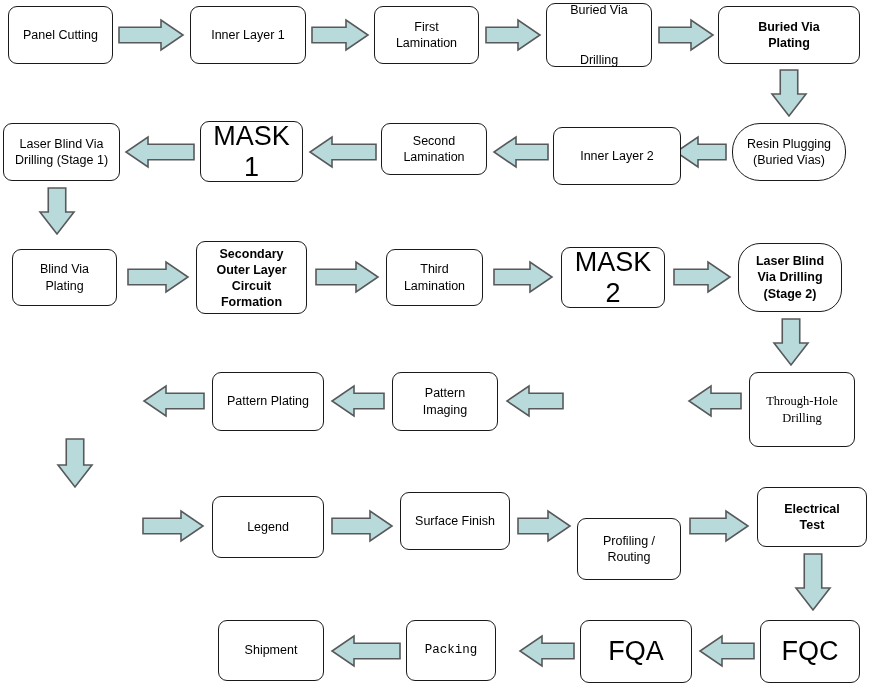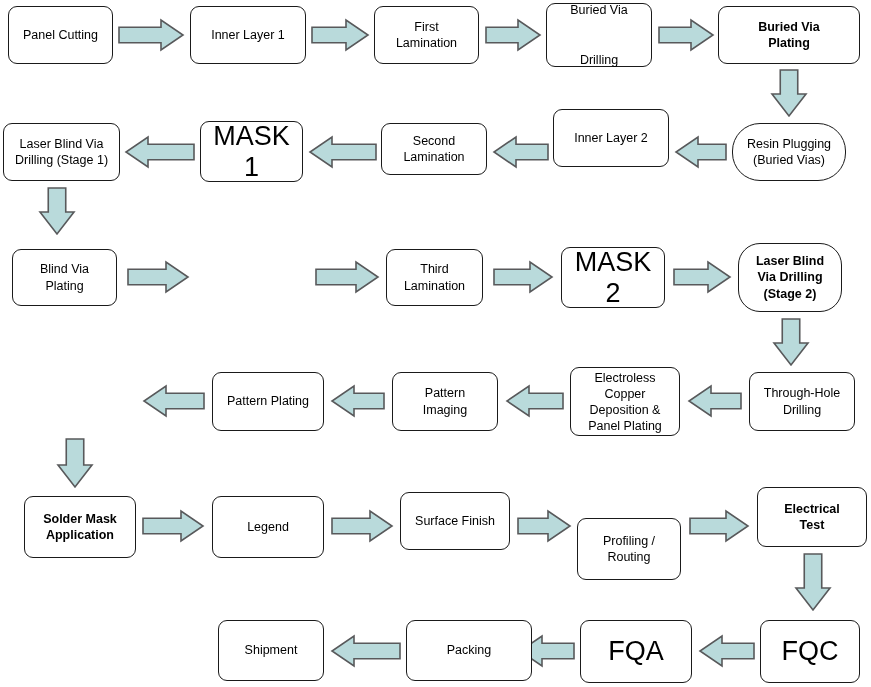--- a/index.html
+++ b/index.html
@@ -201,50 +201,48 @@
     <div class="node" style="left: 190px; top: 6px; width: 116px; height: 58px;">Inner Layer 1</div>
     <div class="node" style="left: 374px; top: 6px; width: 105px; height: 58px;">First
 Lamination</div>
     <div class="node small-gap" style="left: 546px; top: 3px; width: 106px; height: 64px;">Buried Via
 
 Drilling</div>
     <div class="node bold" style="left: 718px; top: 6px; width: 142px; height: 58px;">Buried Via
 Plating</div>
     <div class="node" style="left: 732px; top: 123px; width: 114px; height: 58px; border-radius: 28px;">Resin Plugging
 (Buried Vias)</div>
-    <div class="node" style="left: 553px; top: 109px; width: 116px; height: 58px; text-align: center;">Inner Layer 2</div>
+    <div class="node" style="left: 553px; top: 127px; width: 128px; height: 58px; text-align: center;">Inner Layer 2</div>
     <div class="node" style="left: 381px; top: 123px; width: 106px; height: 52px;">Second
 Lamination</div>
     <div class="node big" style="left: 200px; top: 121px; width: 103px; height: 61px;">MASK
 1</div>
     <div class="node" style="left: 3px; top: 123px; width: 117px; height: 58px;">Laser Blind Via
 Drilling (Stage 1)</div>
     <div class="node" style="left: 12px; top: 249px; width: 105px; height: 57px;">Blind Via
 Plating</div>
+    <div class="node bold tight" style="left: 196px; top: 241px; width: 111px; height: 73px;">Secondary
+Outer Layer
+Circuit
+Formation</div>
     <div class="node" style="left: 386px; top: 249px; width: 97px; height: 57px;">Third
 Lamination</div>
     <div class="node big" style="left: 561px; top: 247px; width: 104px; height: 61px;">MASK
 2</div>
     <div class="node bold" style="left: 738px; top: 243px; width: 104px; height: 69px; border-radius: 22px;">Laser Blind
 Via Drilling
 (Stage 2)</div>
-    <div class="node" style="left: 749px; top: 372px; width: 106px; height: 59px;">Through-Hole
+    <div class="node" style="left: 749px; top: 372px; width: 106px; height: 75px; font-family: Liberation Serif, serif;">Through-Hole
 Drilling</div>
-    <div class="node tight" style="left: 570px; top: 367px; width: 110px; height: 69px;">Electroless
-Copper
-Deposition &amp;
-Panel Plating</div>
     <div class="node" style="left: 392px; top: 372px; width: 106px; height: 59px;">Pattern
 Imaging</div>
     <div class="node" style="left: 212px; top: 372px; width: 112px; height: 59px;">Pattern Plating</div>
-    <div class="node bold" style="left: 24px; top: 496px; width: 112px; height: 62px;">Solder Mask
-Application</div>
     <div class="node" style="left: 212px; top: 496px; width: 112px; height: 62px;">Legend</div>
     <div class="node" style="left: 400px; top: 492px; width: 110px; height: 58px;">Surface Finish</div>
     <div class="node" style="left: 577px; top: 492px; width: 104px; height: 62px; margin-top: 26px;">Profiling /
 Routing</div>
     <div class="node bold" style="left: 757px; top: 487px; width: 110px; height: 60px;">Electrical
 Test</div>
     <div class="node big" style="left: 760px; top: 620px; width: 100px; height: 63px;">FQC</div>
     <div class="node big" style="left: 580px; top: 620px; width: 112px; height: 63px;">FQA</div>
-    <div class="node" style="left: 406px; top: 620px; width: 126px; height: 61px;">Packing</div>
+    <div class="node" style="left: 406px; top: 620px; width: 90px; height: 61px; font-family: Liberation Mono, monospace;">Packing</div>
     <div class="node" style="left: 218px; top: 620px; width: 106px; height: 61px;">Shipment</div>
   </div>
 
 </body></html>

